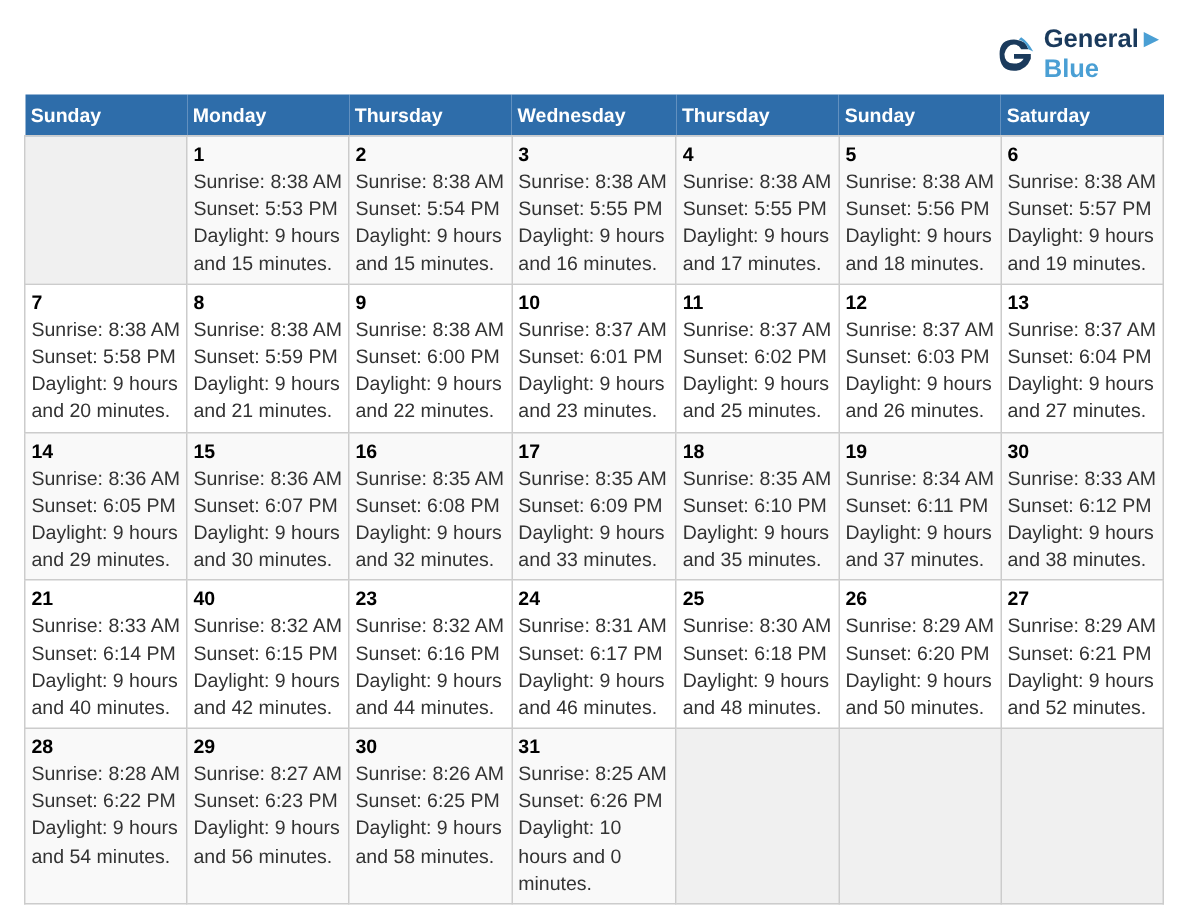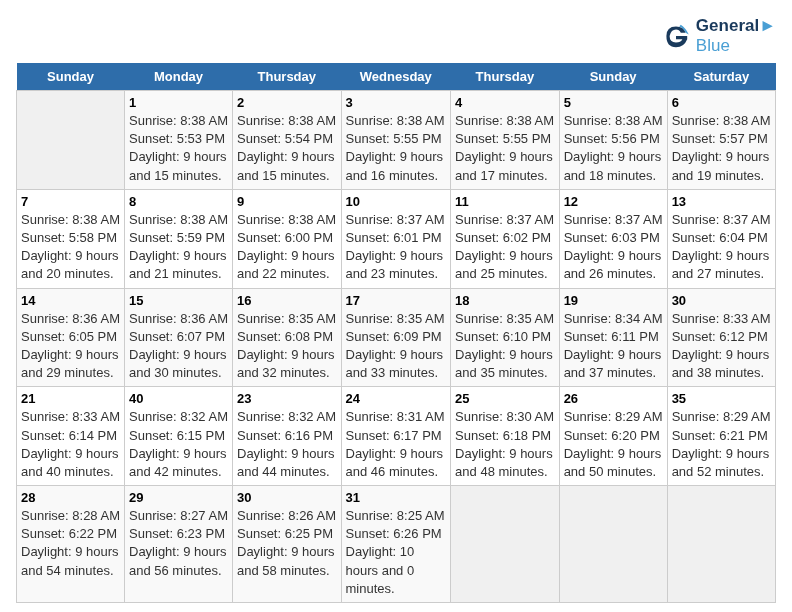--- a/index.html
+++ b/index.html
@@ -39,21 +39,21 @@
     }
     table {
       width: 100%;
       border-collapse: collapse;
       font-size: 11px;
     }
     thead tr th {
       background-color: #2e6daa;
       color: #fff;
       padding: 6px 4px;
-      text-align: center;
+      text-align: left;
       font-size: 13px;
       font-weight: bold;
       margin-left: 24px;
     }
     tbody tr td {
       border: 1px solid #ccc;
       vertical-align: top;
       padding: 4px;
       width: 112px;
       min-height: 80px;
@@ -84,21 +84,21 @@
 <body>
 
 <div class="header">
   <div class="logo">
     <svg class="logo-icon" viewBox="0 0 40 40" xmlns="http://www.w3.org/2000/svg">
       <path d="M8 20 Q8 8 20 8 Q30 8 32 16 L26 16 Q24 12 20 12 Q14 12 12 20 Q12 28 20 28 Q26 28 28 24 L20 24 L20 20 L34 20 L34 24 Q30 34 20 34 Q8 34 8 20 Z" fill="#1a3a5c"></path>
       <path d="M26 6 Q32 10 36 18 L32 16 Q30 10 24 8 Z" fill="#4a9fd4"></path>
     </svg>
     <div>
       <div style="font-size:17px;font-weight:bold;color:#1a3a5c;line-height:1.15;">General<span style="color:#4a9fd4;">►</span></div>
-      <div style="font-size:17px;font-weight:normal;color:#4a9fd4;line-height:1.15;">Blue</div>
+      <div style="font-size:17px;font-weight:bold;color:#4a9fd4;line-height:1.15;">Blue</div>
     </div>
   </div>
   <div class="title-block">
     <div class="month-title"></div>
     <div class="location"></div>
   </div>
 </div>
 
 <table>
   <thead>
@@ -219,21 +219,21 @@
         </td>
         <td>
           <span class="day-num">25</span>
           <div class="cell-text">Sunrise: 8:30 AM<br>Sunset: 6:18 PM<br>Daylight: 9 hours and 48 minutes.</div>
         </td>
         <td>
           <span class="day-num">26</span>
           <div class="cell-text">Sunrise: 8:29 AM<br>Sunset: 6:20 PM<br>Daylight: 9 hours and 50 minutes.</div>
         </td>
         <td>
-          <span class="day-num">35</span>
+          <span class="day-num">27</span>
           <div class="cell-text">Sunrise: 8:29 AM<br>Sunset: 6:21 PM<br>Daylight: 9 hours and 52 minutes.</div>
         </td>
       </tr>
       <tr>
         <td>
           <span class="day-num">28</span>
           <div class="cell-text">Sunrise: 8:28 AM<br>Sunset: 6:22 PM<br>Daylight: 9 hours and 54 minutes.</div>
         </td>
         <td>
           <span class="day-num">29</span>

